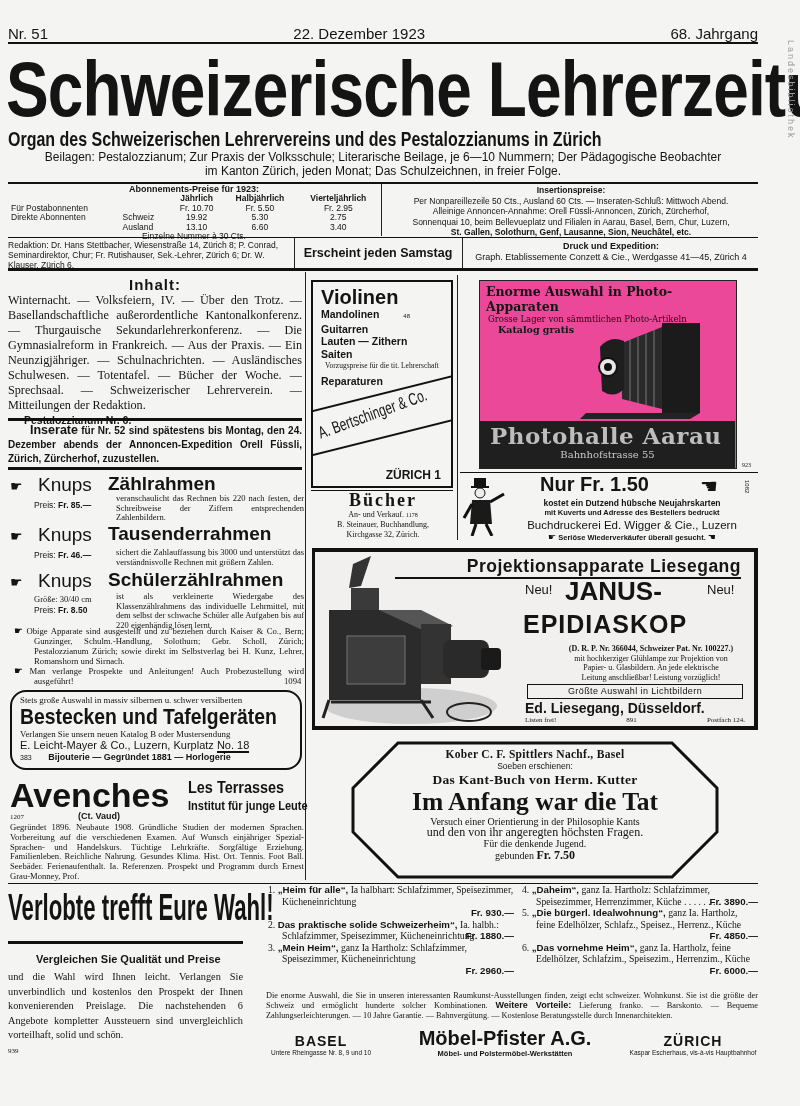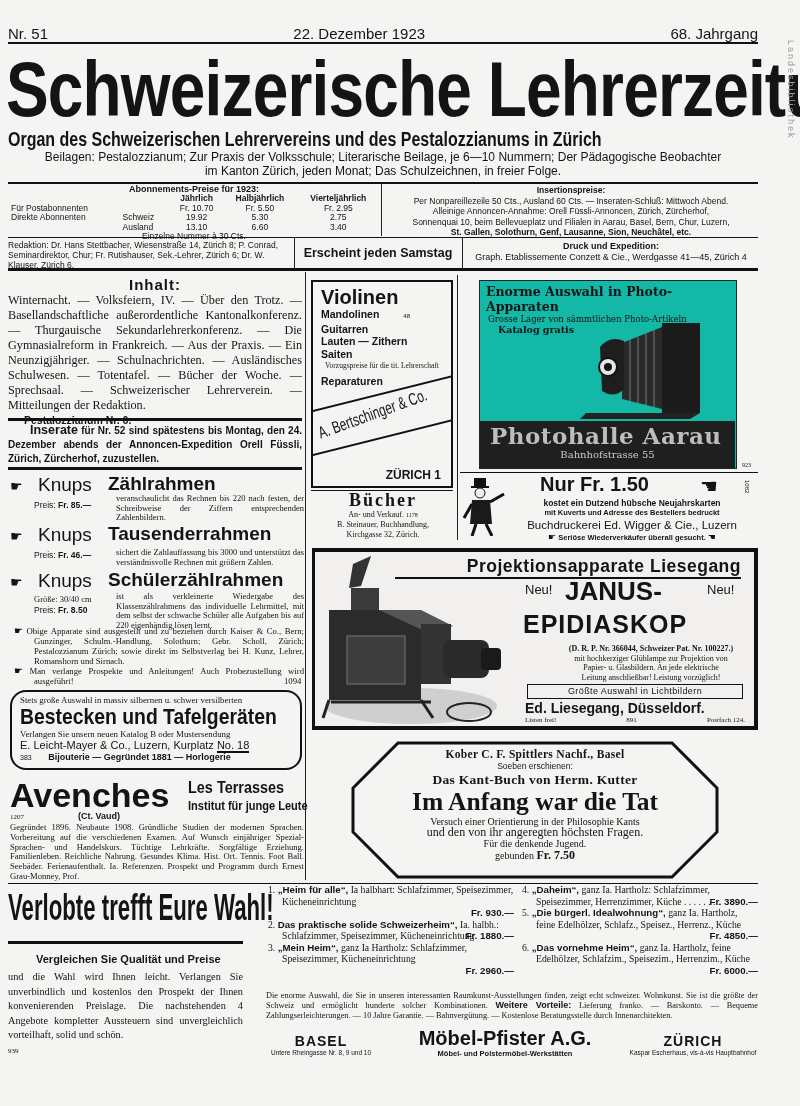--- a/index.html
+++ b/index.html
@@ -184,21 +184,21 @@
     <div>Saiten</div>
   </div>
   <div class="serif c" style="font-size:7.5px;line-height:8.5px;padding:2px 10px;">Vorzugspreise für die tit. Lehrerschaft</div>
   <div class="sans b" style="margin:2px 0 0 8px;font-size:10.5px;">Reparaturen</div>
   <div style="position:absolute;left:0;top:128px;width:138px;height:46px;border-top:2px solid #111;border-bottom:2px solid #111;transform:skewY(-14deg);transform-origin:left;"></div>
   <div class="sans" style="position:absolute;left:6px;top:142px;font-size:17px;white-space:nowrap;transform:rotate(-20deg) scaleX(0.7);transform-origin:left;">A. Bertschinger &amp; Co.</div>
   <div class="sans b" style="position:absolute;right:10px;bottom:4px;font-size:12px;">ZÜRICH 1</div>
 </div>
 <div class="vline" style="left:457px;top:275px;height:265px;"></div>
 
-<div class="abs" style="left:479px;top:280px;width:258px;height:189px;border:1.5px solid #222;background:#14b8a6;">
+<div class="abs" style="left:479px;top:280px;width:258px;height:189px;border:1.5px solid #222;background:#ec4899;">
   <div style="font-family:'DejaVu Serif',serif;font-weight:bold;font-size:12.5px;margin:3px 0 0 6px;">Enorme Auswahl in Photo-Apparaten</div>
   <div style="font-family:'DejaVu Serif',serif;font-size:8.5px;margin-left:8px;">Grosse Lager von sämmtlichen Photo-Artikeln</div>
   <div style="font-family:'DejaVu Serif',serif;font-weight:bold;font-size:9.5px;margin-left:18px;">Katalog gratis</div>
 
   <svg class="abs" style="left:100px;top:40px;" width="130" height="100" viewBox="0 0 130 100">
     <rect x="82" y="2" width="38" height="90" fill="#1b1b1b"></rect>
     <polygon points="42,22 82,6 82,88 42,78" fill="#2a2a2a"></polygon>
     <g stroke="#6d6d6d" stroke-width="1.2">
       <line x1="50" y1="19" x2="50" y2="80"></line>
         <line x1="58" y1="16" x2="58" y2="82"></line>
@@ -298,21 +298,21 @@
     <div style="font-size:12px;line-height:11px;">und den von ihr angeregten höchsten Fragen.</div>
     <div style="font-size:10px;line-height:11px;">Für die denkende Jugend.</div>
     <div style="font-size:10px;line-height:13px;"><span>gebunden</span> <b style="font-size:12px;">Fr. 7.50</b></div>
   </div>
 </div>
 
 <div class="rule" style="left:8px;top:883px;width:750px;height:1px;"></div>
 <div class="abs sans b" style="left:8px;top:886px;width:300px;font-size:37px;line-height:44px;white-space:nowrap;transform:scaleX(0.6);transform-origin:left;">Verlobte trefft Eure Wahl!</div>
 <div class="rule" style="left:8px;top:941px;width:235px;height:3px;"></div>
 <div class="abs sans b" style="left:8px;top:953px;width:240px;font-size:11px;white-space:nowrap;margin-left:28px;">Vergleichen Sie Qualität und Preise</div>
-<div class="abs serif" style="left:8px;top:970px;width:235px;font-size:10.3px;line-height:14.6px;text-align:justify;">und die Wahl wird Ihnen leicht. Verlangen Sie unverbindlich und kostenlos den Prospekt der Ihnen konvenierenden Preislage. Die nachstehenden 4 Angebote kompletter Aussteuern sind unvergleichlich vorteilhaft, solid und schön.</div>
+<div class="abs serif" style="left:8px;top:970px;width:235px;font-size:10.3px;line-height:14.6px;text-align:justify;">und die Wahl wird Ihnen leicht. Verlangen Sie unverbindlich und kostenlos den Prospekt der Ihnen konvenierenden Preislage. Die nachstehenden 6 Angebote kompletter Aussteuern sind unvergleichlich vorteilhaft, solid und schön.</div>
 <div class="abs serif" style="left:8px;top:1047px;font-size:7px;">939</div>
 
 <div class="abs" style="left:264px;top:884px;width:250px;font-size:9.7px;line-height:11.5px;">
   <div style="padding-left:18px;text-indent:-14px;">
     <span>1.</span>
     <b class="sans">„Heim für alle“,</b>
     <span>Ia halbhart: Schlafzimmer, Speisezimmer, Kücheneinrichtung</span>
     <div class="sans b" style="text-align:right;text-indent:0;">Fr. 930.—</div>
   </div>
   <div style="padding-left:18px;text-indent:-14px;">

